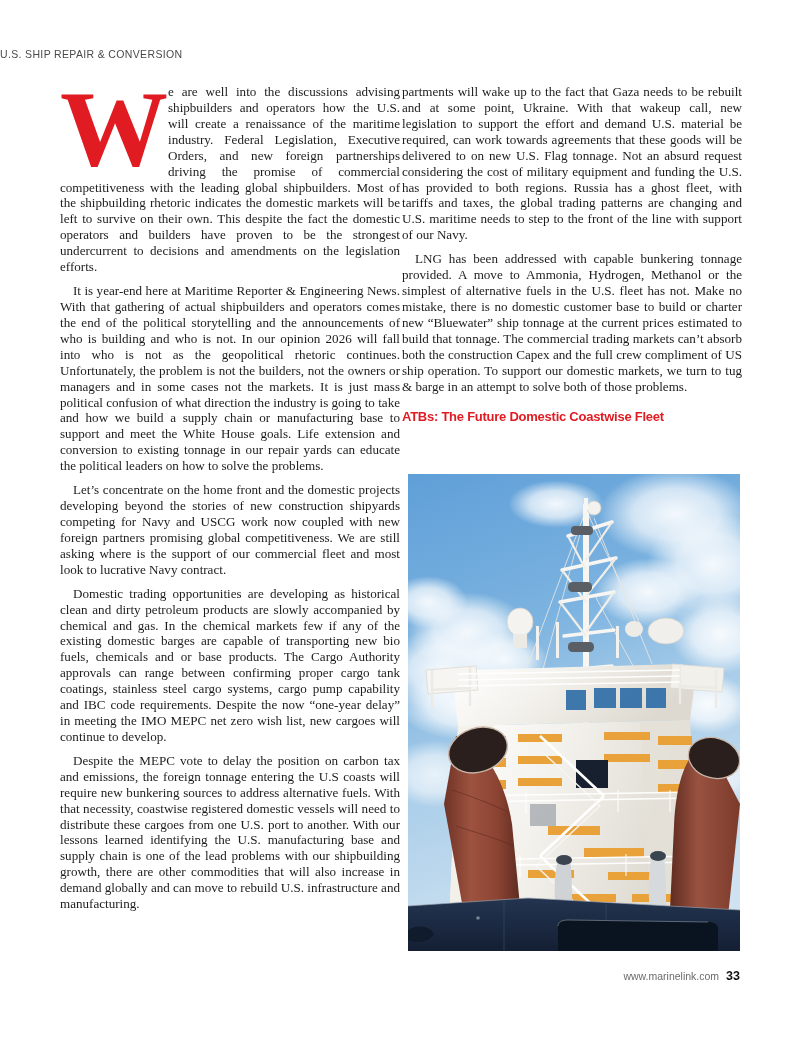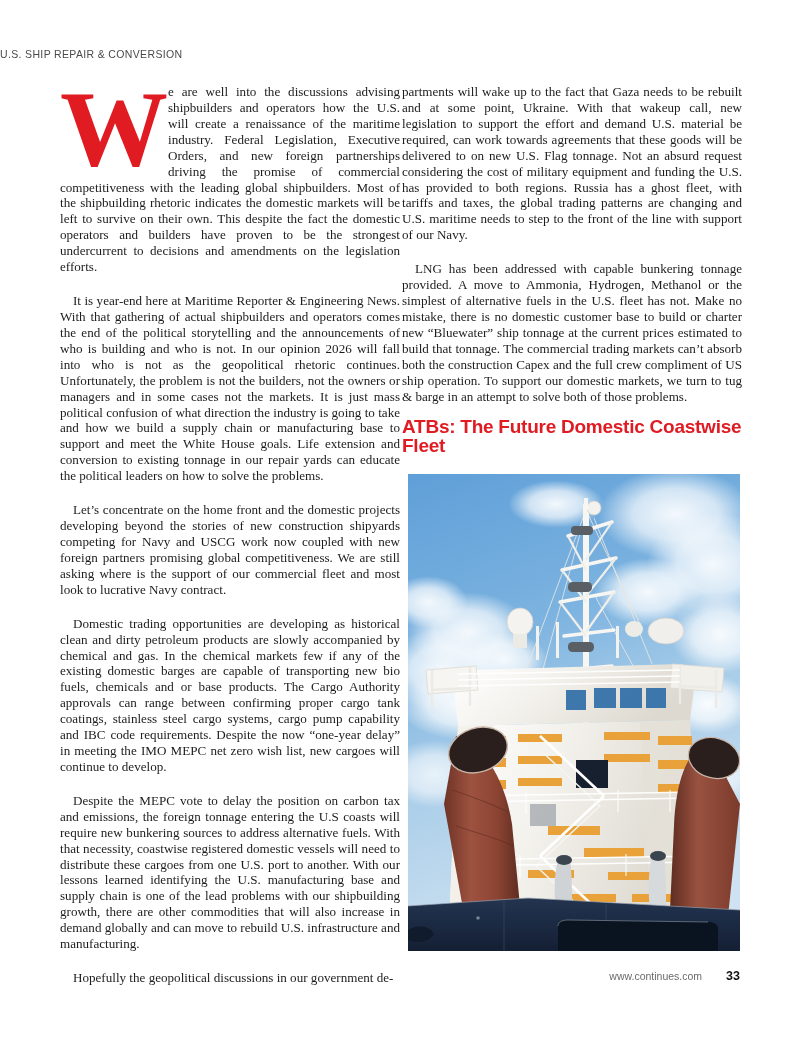--- a/index.html
+++ b/index.html
@@ -52,40 +52,40 @@
     font-family: "Liberation Serif", serif;
     font-size: 13.1px;
     line-height: 15.92px;
     text-align: justify;
     text-indent: 13px;
     hyphens: auto;
     -webkit-hyphens: auto;
     color: #1c1c1c;
   }
   p.body.first { text-indent: 0; }
-  p.body + p.body { margin-top: 18px; }
+  p.body + p.body { margin-top: 8px; }
 
   
   .dropcap {
     float: left;
     font-family: "Liberation Serif", serif;
     font-weight: 700;
     font-size: 108px;
     line-height: 0.82;
     color: #e01b22;
     margin: 1px 4px -2px 0;
     letter-spacing: -4px;
   }
 
   
   h2.sect {
     margin: 13px 0 1px 0;
     font-family: "Liberation Sans", sans-serif;
     font-weight: 700;
-    font-size: 19px;
+    font-size: 13px;
     line-height: 19px;
     color: #e01b22;
     letter-spacing: -0.25px;
   }
   h2.sect.tight { margin-top: 12px; }
 
   
   .photo {
     position: absolute;
     left: 408px;
@@ -105,42 +105,41 @@
     width: 740px;
     text-align: right;
     font-family: "Liberation Sans", sans-serif;
     font-size: 10.5px;
     color: #6a6a6a;
   }
   .footer .pageno {
     font-weight: 700;
     font-size: 12.5px;
     color: #111;
-    margin-left: 24px;
+    margin-left: 7px;
     letter-spacing: 0;
   }
 </style>
 </head>
 <body>
 
 <div class="running-head">U.S. SHIP REPAIR &amp; CONVERSION</div>
 
 <div class="page">
 
   <div class="col col-left">
 
     <p class="body first"><span class="dropcap">W</span><span>e are well into the discussions advising shipbuilders and operators how the U.S. will create a renaissance of the maritime industry. Federal Legislation, Executive Orders, and new foreign partnerships driving the promise of commercial competitiveness with the leading global shipbuilders. Most of the shipbuilding rhetoric indicates the domestic markets will be left to survive on their own. This despite the fact the domestic operators and builders have proven to be the strongest undercurrent to decisions and amendments on the legislation efforts.</span></p>
 
     <p class="body">It is year-end here at Maritime Reporter &amp; Engineering News. With that gathering of actual shipbuilders and operators comes the end of the political storytelling and the announcements of who is building and who is not. In our opinion 2026 will fall into who is not as the geopolitical rhetoric continues. Unfortunately, the problem is not the builders, not the owners or managers and in some cases not the markets. It is just mass political confusion of what direction the industry is going to take and how we build a supply chain or manufacturing base to support and meet the White House goals. Life extension and conversion to existing tonnage in our repair yards can educate the political leaders on how to solve the problems.</p>
 
 
     <p class="body">Let’s concentrate on the home front and the domestic projects developing beyond the stories of new construction shipyards competing for Navy and USCG work now coupled with new foreign partners promising global competitiveness. We are still asking where is the support of our commercial fleet and most look to lucrative Navy contract.</p>
     <p class="body">Domestic trading opportunities are developing as historical clean and dirty petroleum products are slowly accompanied by chemical and gas. In the chemical markets few if any of the existing domestic barges are capable of transporting new bio fuels, chemicals and or base products. The Cargo Authority approvals can range between confirming proper cargo tank coatings, stainless steel cargo systems, cargo pump capability and IBC code requirements. Despite the now “one-year delay” in meeting the IMO MEPC net zero wish list, new cargoes will continue to develop.</p>
     <p class="body">Despite the MEPC vote to delay the position on carbon tax and emissions, the foreign tonnage entering the U.S coasts will require new bunkering sources to address alternative fuels. With that necessity, coastwise registered domestic vessels will need to distribute these cargoes from one U.S. port to another. With our lessons learned identifying the U.S. manufacturing base and supply chain is one of the lead problems with our shipbuilding growth, there are other commodities that will also increase in demand globally and can move to rebuild U.S. infrastructure and manufacturing.</p>
-    <p class="body">Hopefully the geopolitical discussions in our government de-</p>
   </div>
 
   <div class="col col-right">
 
     <p class="body first">partments will wake up to the fact that Gaza needs to be rebuilt and at some point, Ukraine. With that wakeup call, new legislation to support the effort and demand U.S. material be required, can work towards agreements that these goods will be delivered to on new U.S. Flag tonnage. Not an absurd request considering the cost of military equipment and funding the U.S. has provided to both regions. Russia has a ghost fleet, with tariffs and taxes, the global trading patterns are changing and U.S. maritime needs to step to the front of the line with support of our Navy.</p>
     <p class="body">LNG has been addressed with capable bunkering tonnage provided. A move to Ammonia, Hydrogen, Methanol or the simplest of alternative fuels in the U.S. fleet has not. Make no mistake, there is no domestic customer base to build or charter new “Bluewater” ship tonnage at the current prices estimated to build that tonnage. The commercial trading markets can’t absorb both the construction Capex and the full crew compliment of US ship operation. To support our domestic markets, we turn to tug &amp; barge in an attempt to solve both of those problems.</p>
 
     <h2 class="sect tight">ATBs: The Future Domestic Coastwise Fleet</h2>
 
   </div>
@@ -369,14 +368,14 @@
       <path d="M150 452 C150 448 154 446 160 446 L300 448 C306 448 310 450 310 455 L310 477 L150 477 Z" fill="#0a1420"></path>
       <path d="M150 452 C150 448 154 446 160 446 L300 448" fill="none" stroke="#8e99a8" stroke-width="1" opacity="0.6"></path>
 
       <path d="M0 456 C10 450 22 452 26 460 C22 468 8 470 0 466 Z" fill="#101b2b"></path>
       <circle cx="70" cy="444" r="1.8" fill="#8d98a6" opacity="0.8"></circle>
     </g>
   </svg>
 </div>
 
 <div class="footer">
-  <span>www.continues.com</span><span class="pageno">33</span>
+  <span>www.marinelink.com</span><span class="pageno">33</span>
 </div>
 
 </body></html>

